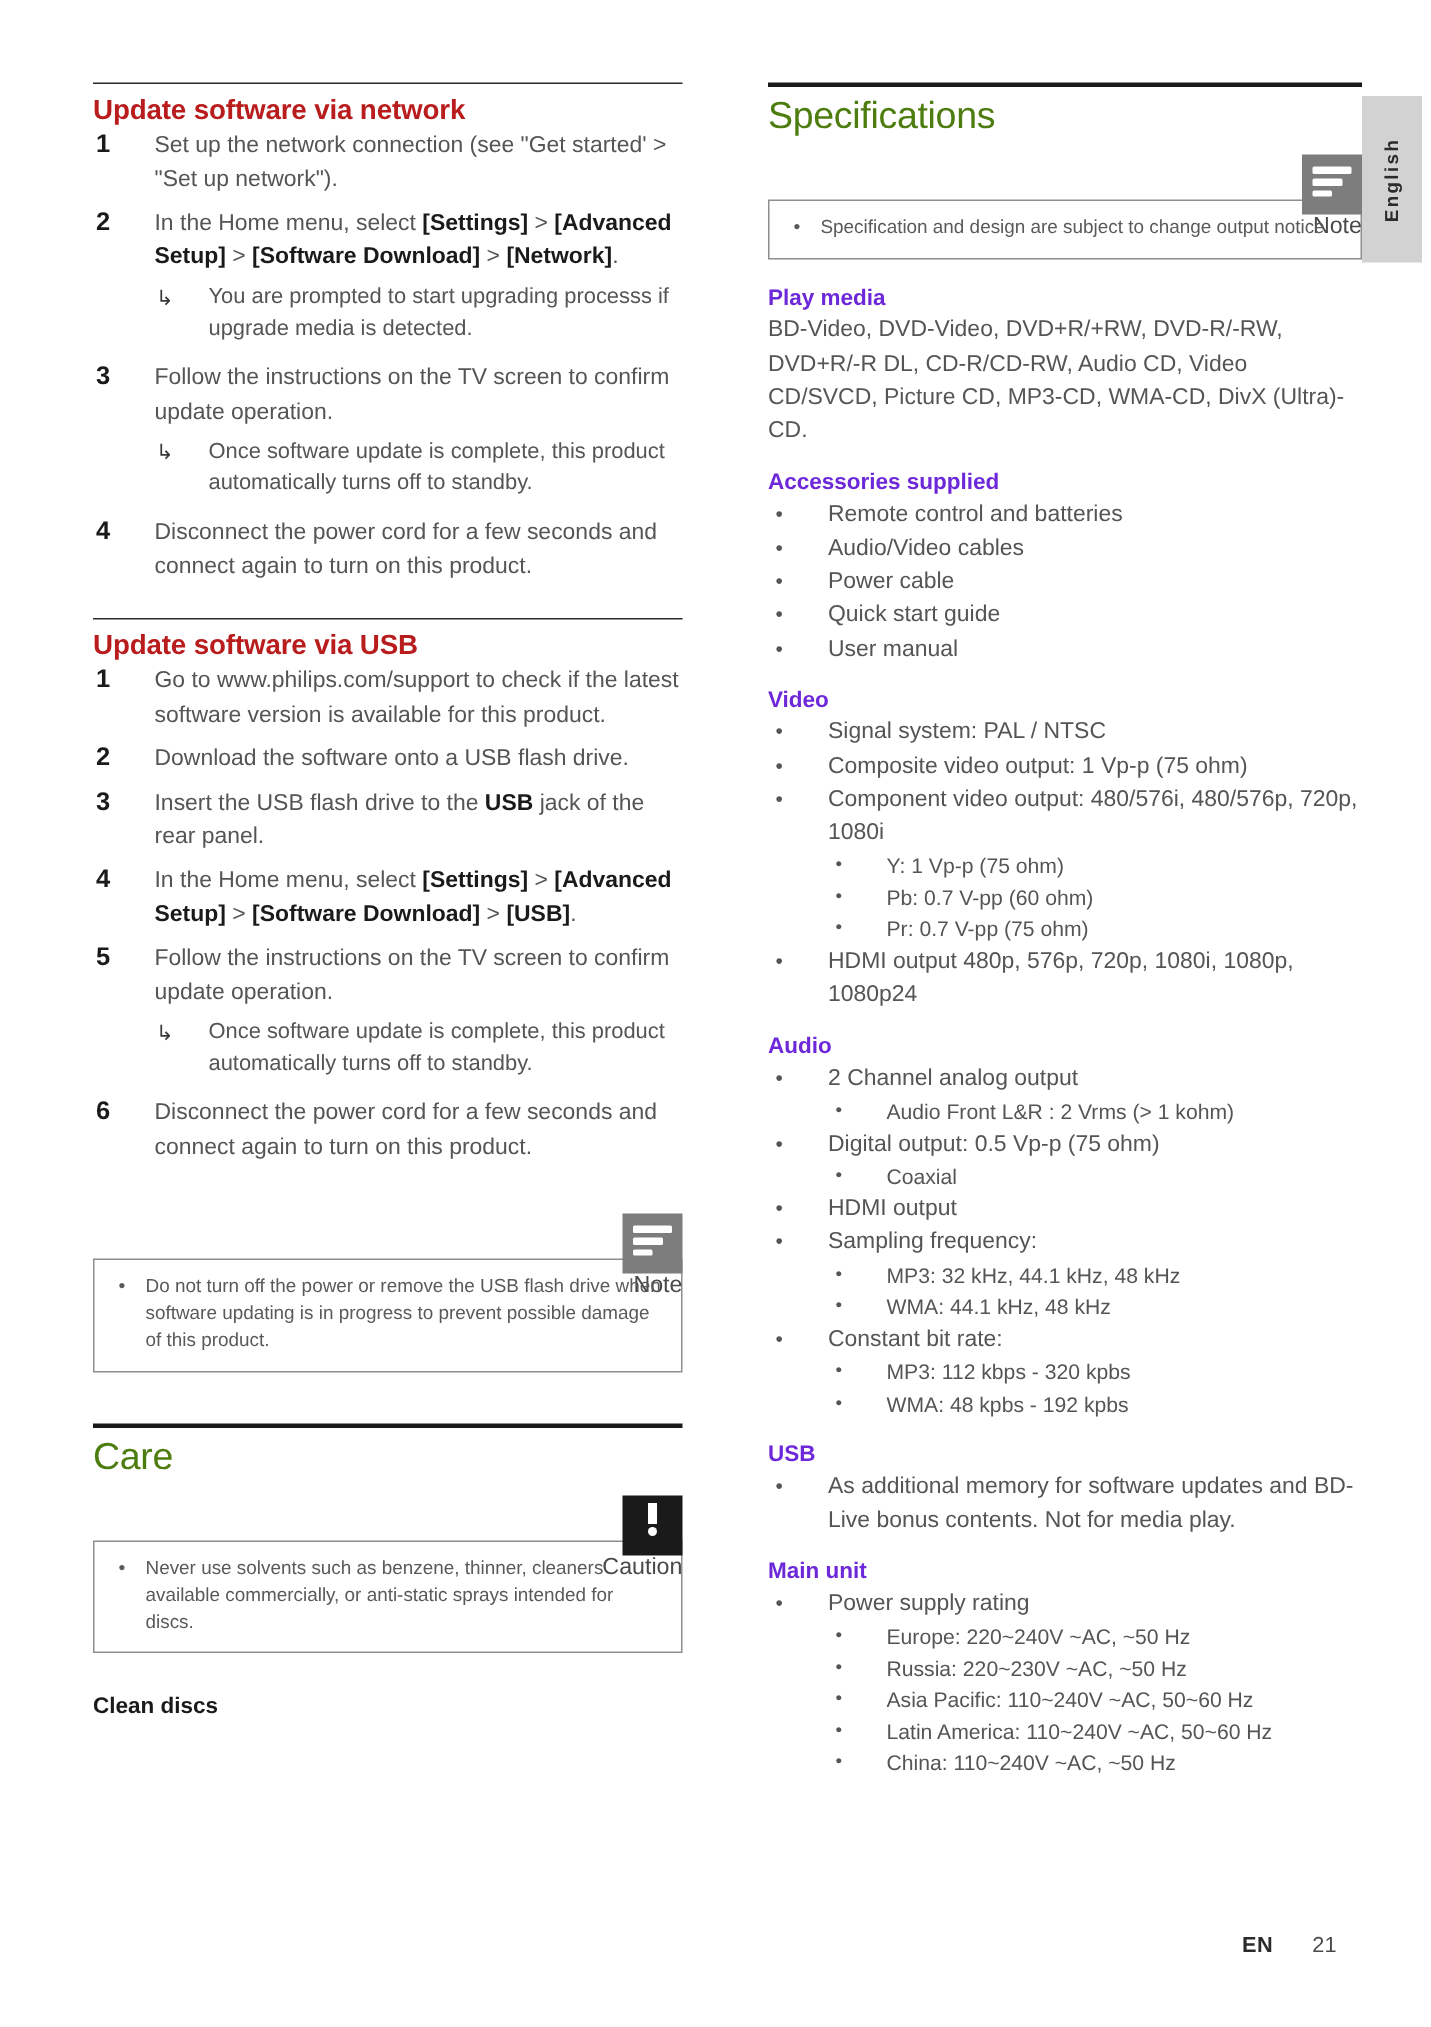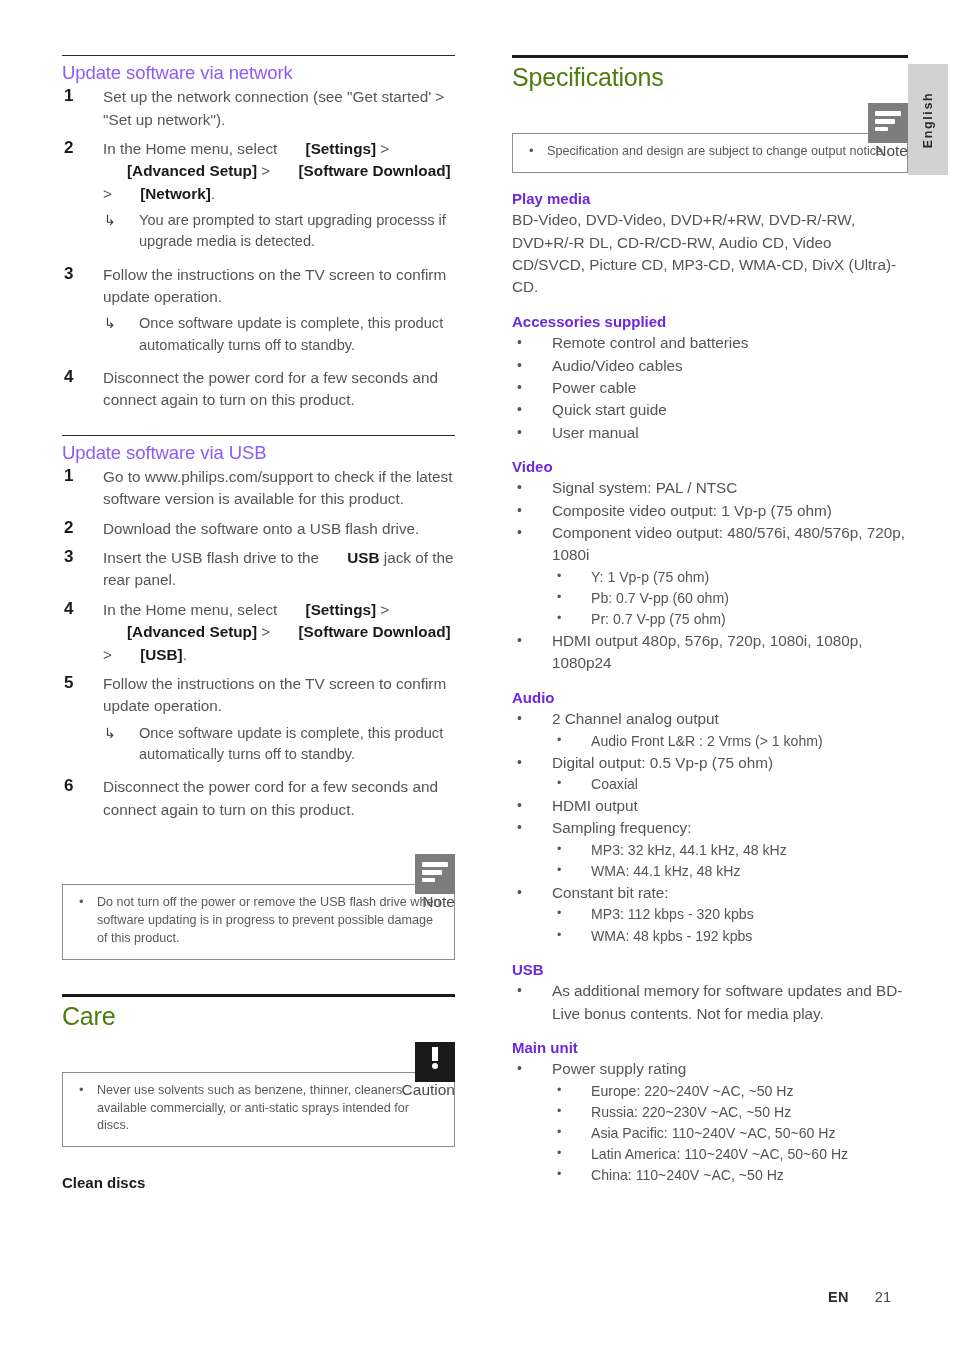--- a/index.html
+++ b/index.html
@@ -64,22 +64,22 @@
   h1.section-title {
     font-size: 25px;
     font-weight: normal;
     color: #4d7c0f;
     margin: 0 0 12px 0;
     line-height: 1.12;
     letter-spacing: -0.2px;
   }
   h2.sub-title {
     font-size: 18.5px;
-    font-weight: normal;
-    color: #8b5cf6;
+    font-weight: bold;
+    color: #b91c1c;
     margin: 0 0 3px 0;
     line-height: 1.15;
     letter-spacing: -0.1px;
   }
   h3.spec-title {
     font-size: 15px;
     font-weight: bold;
     color: #6d28d9;
     margin: 0 0 1px 0;
     line-height: 1.3;
@@ -106,21 +106,21 @@
     font-size: 17px;
     font-weight: bold;
     color: #1a1a1a;
     line-height: 1.33;
   }
   .step .body {
     font-size: 15.3px;
     line-height: 1.465;
     color: #555555;
   }
-  .step .body b { color: #1a1a1a; font-weight: bold; margin-left: 24px; }
+  .step .body b { color: #1a1a1a; font-weight: bold; }
 
   
   .arrow-note {
     position: relative;
     padding-left: 36px;
     margin-top: 5px;
     font-size: 14.6px;
     line-height: 1.45;
     color: #555555;
   }

